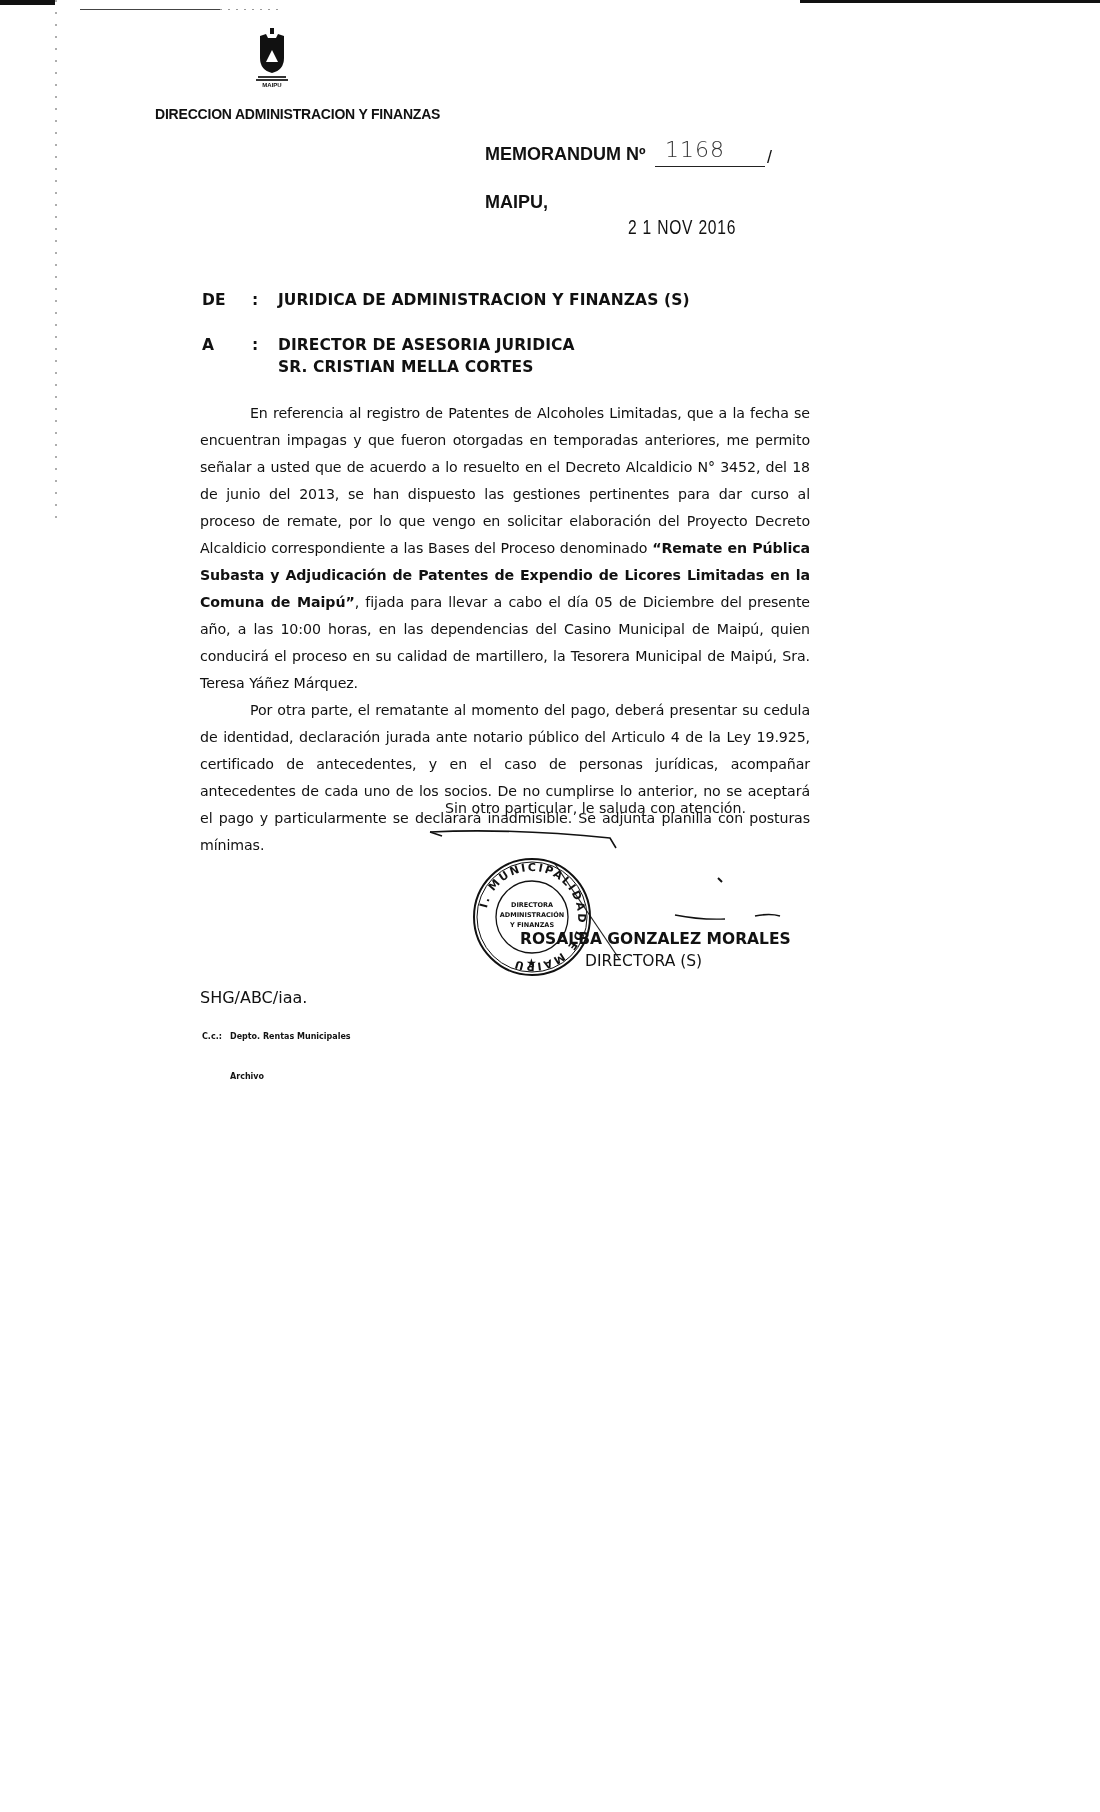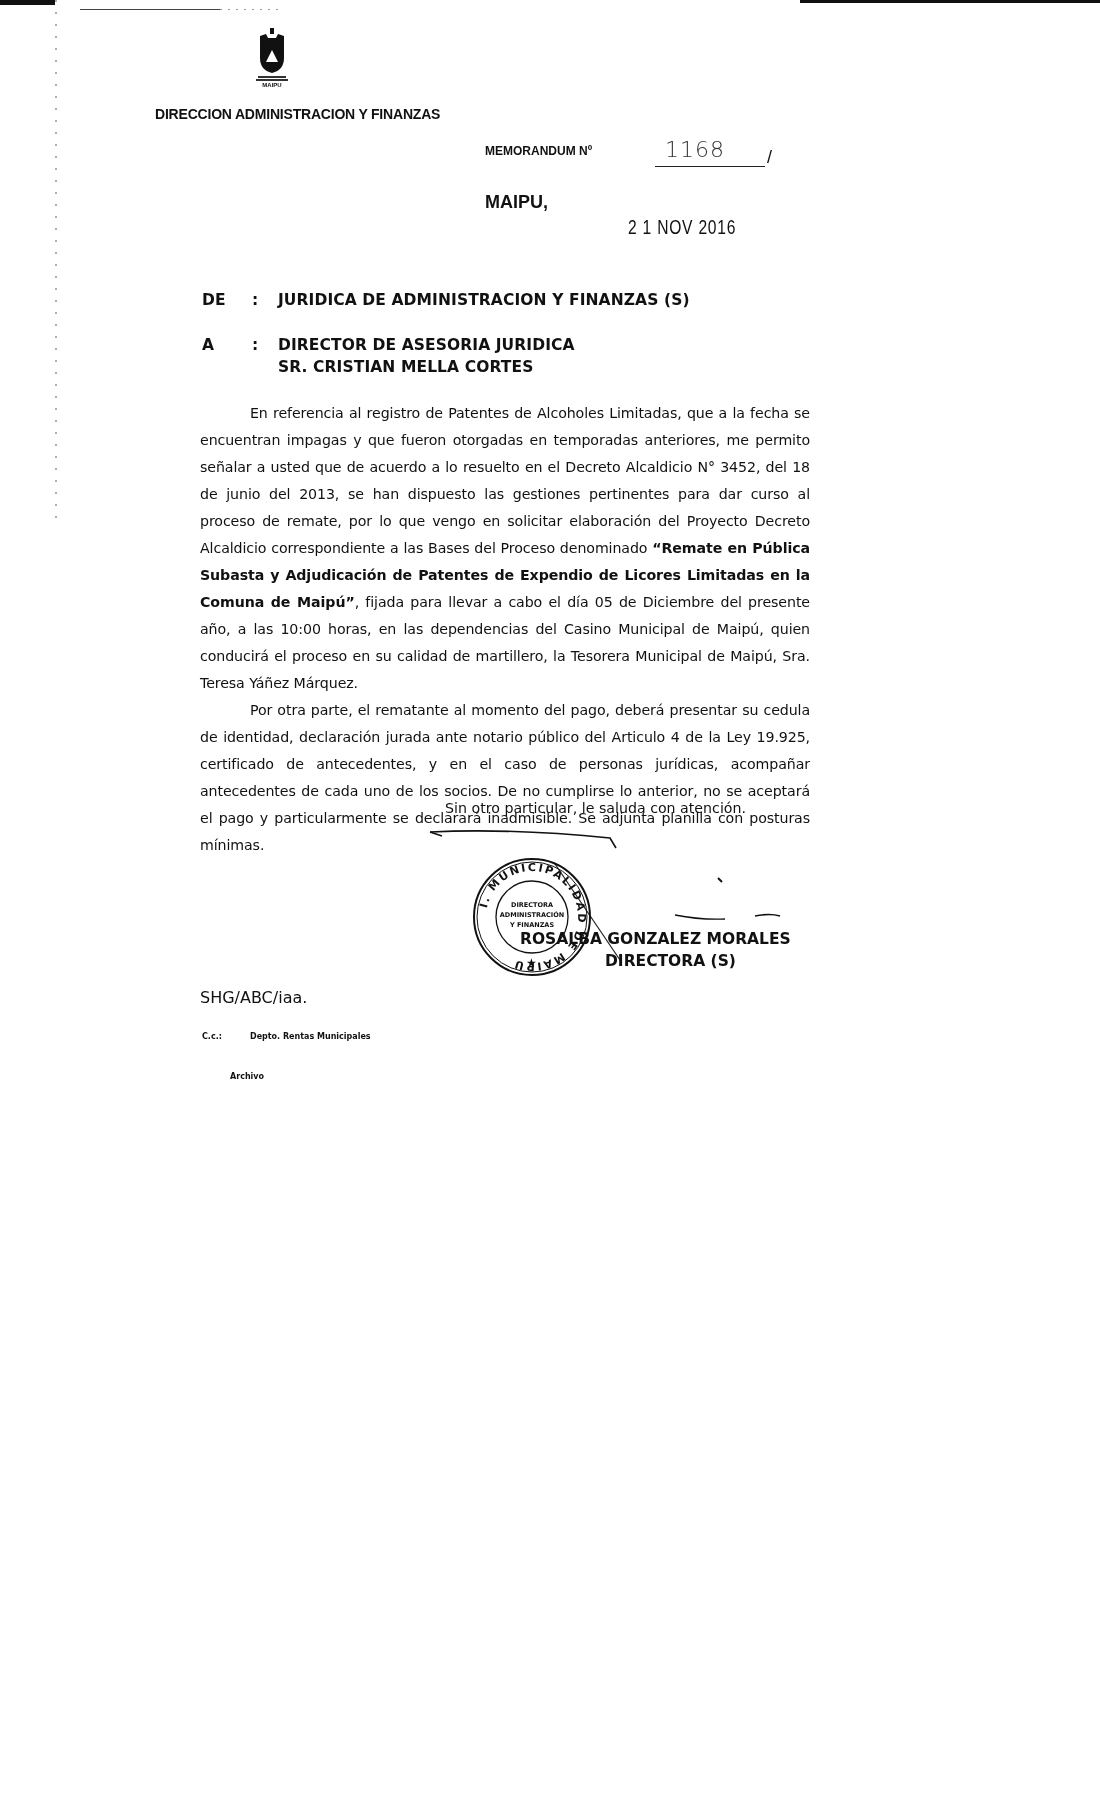--- a/index.html
+++ b/index.html
@@ -5,41 +5,41 @@
   html, body { margin:0; padding:0; background:#ffffff; }
   body { width:1100px; height:1812px; position:relative; overflow:hidden; color:#111; font-family:"DejaVu Sans", sans-serif; }
   .abs { position:absolute; }
   .scan-bar { left:0; top:0; width:55px; height:5px; background:#111; }
   .scan-bar-right { left:800px; top:0; width:300px; height:3px; background:#111; }
   .scan-dots { left:55px; top:0; width:2px; height:520px; background:repeating-linear-gradient(to bottom,#777 0 2px,transparent 2px 12px); opacity:.6; }
   .top-rule { left:80px; top:9px; width:140px; height:1px; background:#444; }
   .top-rule2 { left:220px; top:9px; width:60px; height:1px; background:repeating-linear-gradient(to right,#999 0 2px,transparent 2px 8px); }
   .logo { left:252px; top:28px; width:40px; height:60px; }
   .dept { left:155px; top:106px; font-family:"Liberation Sans", sans-serif; font-weight:bold; font-size:14px; letter-spacing:-0.2px; }
-  .memo { left:485px; top:144px; font-family:"Liberation Sans", sans-serif; font-weight:bold; font-size:12px; }
+  .memo { left:485px; top:144px; font-family:"Liberation Sans", sans-serif; font-weight:bold; font-size:18px; }
   .memo-line { left:655px; top:166px; width:110px; height:1px; background:#222; }
   .memo-num { left:665px; top:137px; font-family:"DejaVu Sans", sans-serif; font-size:22px; font-weight:200; color:#333; letter-spacing:1px; }
   .memo-slash { left:767px; top:147px; font-size:18px; font-family:"Liberation Sans", sans-serif; }
   .city { left:485px; top:192px; font-family:"Liberation Sans", sans-serif; font-weight:bold; font-size:18px; }
   .date { left:628px; top:216px; font-family:"Liberation Sans Narrow","Liberation Sans", sans-serif; font-size:20px; transform:scaleX(0.78); transform-origin:left; letter-spacing:1px; }
   .hdr { font-family:"DejaVu Sans", sans-serif; font-weight:bold; font-size:15.5px; letter-spacing:0.1px; }
   .hdr-label { left:202px; }
   .hdr-colon { left:252px; }
   .hdr-val { left:278px; }
   .body { left:200px; top:400px; width:610px; font-family:"DejaVu Sans", sans-serif; font-size:14.2px; line-height:27px; text-align:justify; letter-spacing:-0.1px; }
   .body p { margin:0; text-indent:50px; }
   .body b { font-weight:bold; }
   .closing { left:397px; top:800px; font-size:14.2px; font-family:"DejaVu Sans", sans-serif;margin-left:48px; }
   .sig-stroke { left:420px; top:820px; width:420px; height:160px; }
   .stamp { left:470px; top:855px; width:124px; height:124px; }
   .signer { left:520px; top:930px; font-family:"DejaVu Sans", sans-serif; font-weight:bold; font-size:15.5px; }
-  .signer-role { left:605px; top:952px; font-family:"DejaVu Sans", sans-serif; font-weight:bold; font-size:15.5px; }
+  .signer-role { left:585px; top:952px; font-family:"DejaVu Sans", sans-serif; font-weight:normal; font-size:15.5px; }
   .initials { left:200px; top:988px; font-family:"DejaVu Sans", sans-serif; font-size:16px; }
   .cc { left:202px; top:1032px; font-family:"DejaVu Sans", sans-serif; font-weight:bold; font-size:8px; }
-  .cc-label { display:inline-block; width:48px; }
+  .cc-label { display:inline-block; width:28px; }
   .cc-item2 { left:230px; top:1044px; font-family:"DejaVu Sans", sans-serif; font-weight:bold; font-size:8px;margin-top:28px; }
 </style>
 </head>
 <body>
 
 <div class="abs scan-bar"></div>
 <div class="abs scan-bar-right"></div>
 <div class="abs scan-dots"></div>
 <div class="abs top-rule"></div>
 <div class="abs top-rule2"></div>

